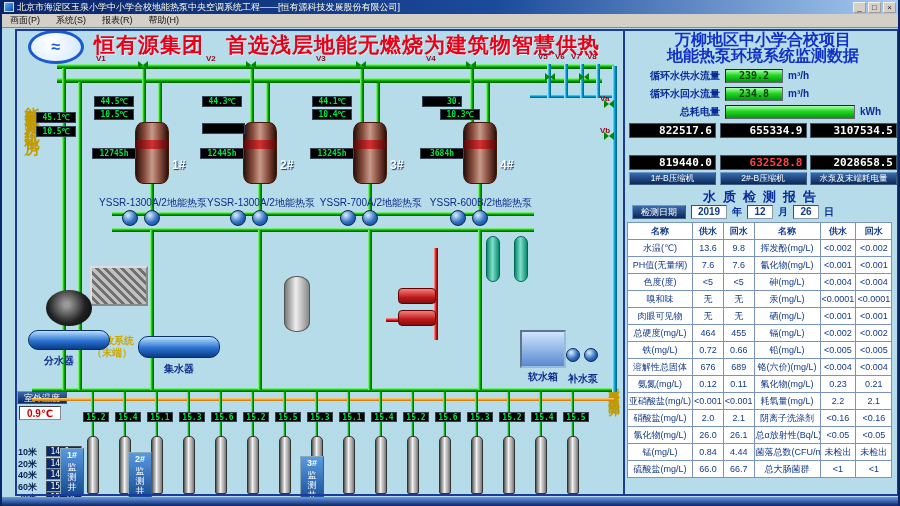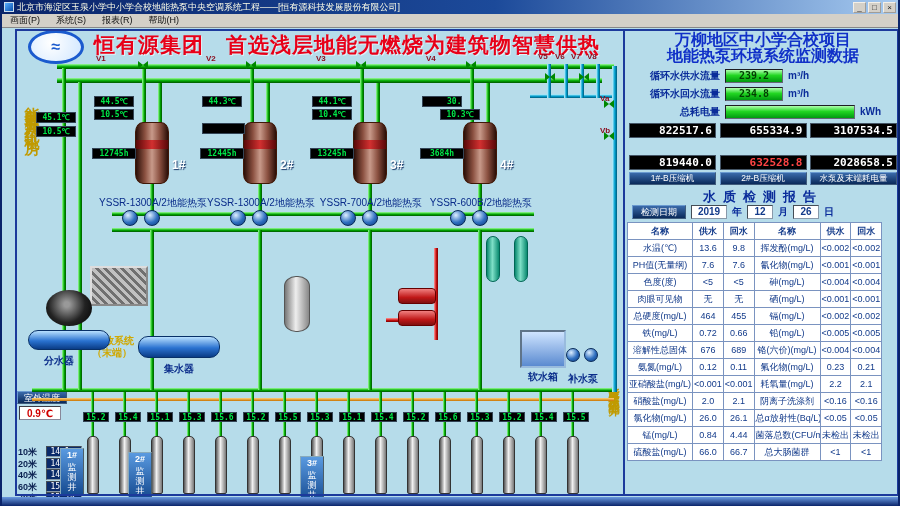--- a/index.html
+++ b/index.html
@@ -192,20 +192,28 @@
             <td>&lt;0.001</td>
             <td>&lt;0.001</td>
           </tr>
           <tr>
             <td class="tn">色度(度)</td>
             <td>&lt;5</td>
             <td>&lt;5</td>
             <td class="tn">砷(mg/L)</td>
             <td>&lt;0.004</td>
             <td>&lt;0.004</td>
+          </tr>
+          <tr>
+            <td class="tn">嗅和味</td>
+            <td>无</td>
+            <td>无</td>
+            <td class="tn">汞(mg/L)</td>
+            <td>&lt;0.0001</td>
+            <td>&lt;0.0001</td>
           </tr>
           <tr>
             <td class="tn">肉眼可见物</td>
             <td>无</td>
             <td>无</td>
             <td class="tn">硒(mg/L)</td>
             <td>&lt;0.001</td>
             <td>&lt;0.001</td>
           </tr>
           <tr>

